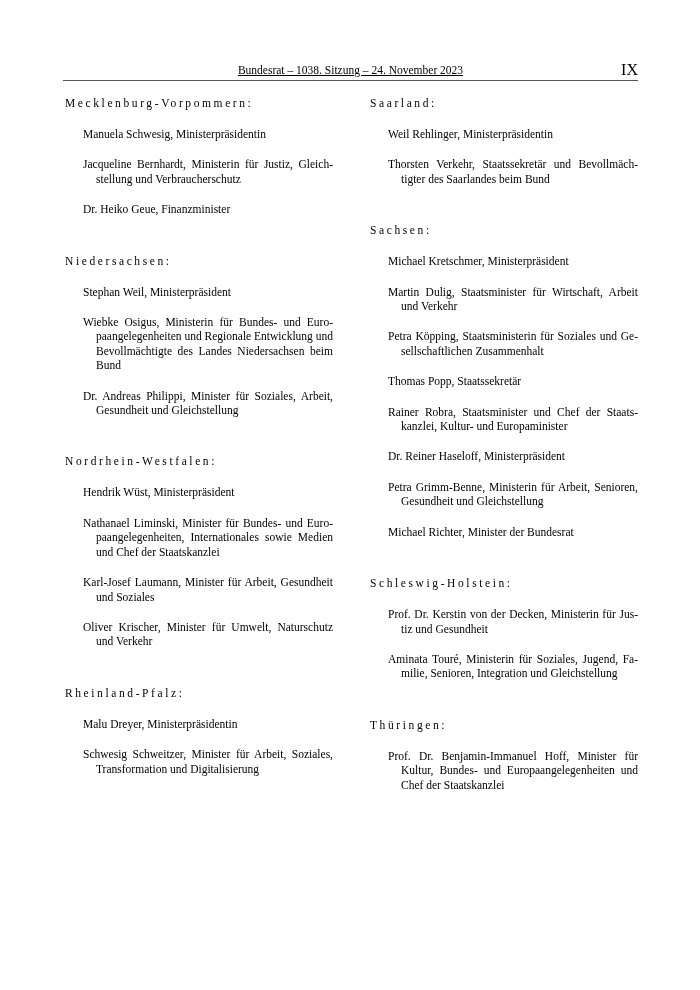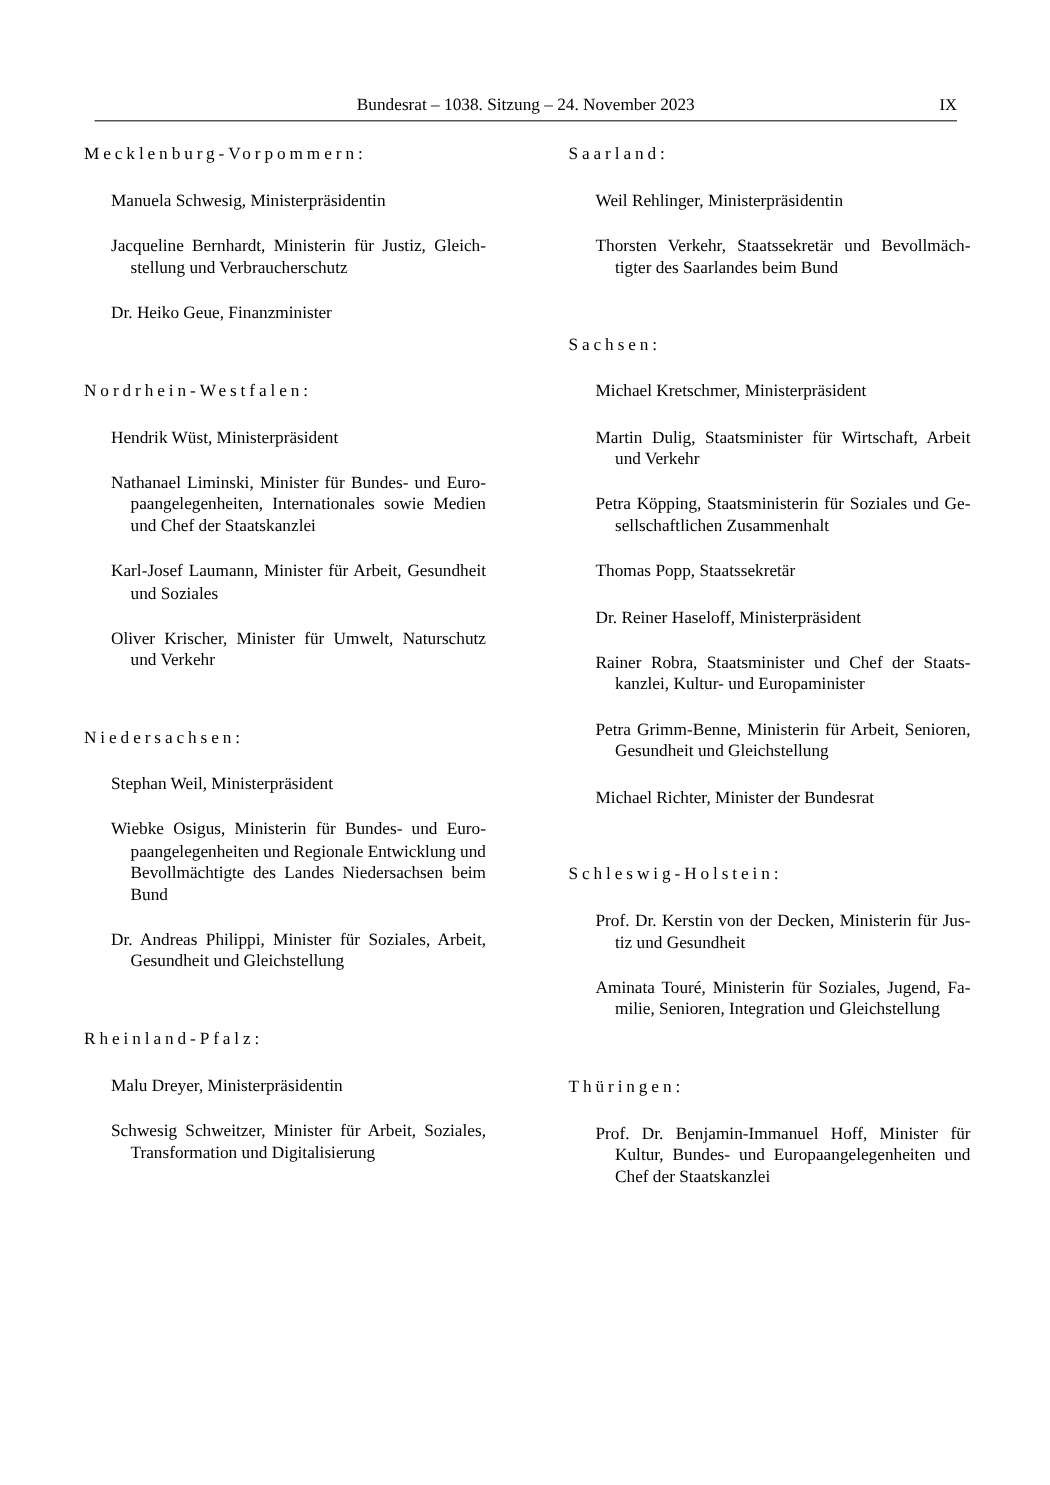--- a/index.html
+++ b/index.html
@@ -27,47 +27,47 @@
   }
   .runhead-title {
     position: absolute;
     left: 0;
     right: 0;
     top: 0;
     text-align: center;
     font-size: 11.5px;
     line-height: 14px;
     white-space: nowrap;
+    text-decoration: underline;
   }
   .runhead-folio {
     position: absolute;
     right: 0;
     top: 0;
-    font-size: 11px;
+    font-size: 16px;
     line-height: 14px;
   }
   .runhead-rule {
     position: absolute;
     left: 0;
     right: 0;
     top: 17px;
     border-top: 1px solid #555555;
     height: 0;
     font-size: 0;
   }
 
   
   .columns {
     position: absolute;
     left: 63px;
     top: 96px;
     width: 575px;
     display: flex;
-    gap: 53px;
-    justify-content: center;
+    gap: 35px;
   }
   .col {
     width: 270px;
     flex: 0 0 270px;
   }
 
   .state-block {
     margin-bottom: 2px;
   }
   .state-heading {
@@ -108,31 +108,31 @@
 
   <div class="columns">
     <div class="col">
         <div class="state-block">
           <div class="state-heading">Mecklenburg-Vorpommern:</div>
           <p class="person">Manuela Schwesig, Ministerpräsidentin</p>
           <p class="person">Jacqueline Bernhardt, Ministerin für Justiz, Gleich­stellung und Verbraucherschutz</p>
           <p class="person">Dr. Heiko Geue, Finanzminister</p>
         </div>
         <div class="state-block">
+          <div class="state-heading">Niedersachsen:</div>
+          <p class="person">Stephan Weil, Ministerpräsident</p>
+          <p class="person">Wiebke Osigus, Ministerin für Bundes- und Euro­paangelegenheiten und Regionale Entwicklung und Bevollmächtigte des Landes Niedersachsen beim Bund</p>
+          <p class="person">Dr. Andreas Philippi, Minister für Soziales, Arbeit, Gesundheit und Gleichstellung</p>
+        </div>
+        <div class="state-block">
           <div class="state-heading">Nordrhein-Westfalen:</div>
           <p class="person">Hendrik Wüst, Ministerpräsident</p>
           <p class="person">Nathanael Liminski, Minister für Bundes- und Euro­paangelegenheiten, Internationales sowie Medien und Chef der Staatskanzlei</p>
           <p class="person">Karl-Josef Laumann, Minister für Arbeit, Gesundheit und Soziales</p>
           <p class="person">Oliver Krischer, Minister für Umwelt, Naturschutz und Verkehr</p>
-        </div>
-        <div class="state-block">
-          <div class="state-heading">Niedersachsen:</div>
-          <p class="person">Stephan Weil, Ministerpräsident</p>
-          <p class="person">Wiebke Osigus, Ministerin für Bundes- und Euro­paangelegenheiten und Regionale Entwicklung und Bevollmächtigte des Landes Niedersachsen beim Bund</p>
-          <p class="person">Dr. Andreas Philippi, Minister für Soziales, Arbeit, Gesundheit und Gleichstellung</p>
         </div>
         <div class="state-block">
           <div class="state-heading">Rheinland-Pfalz:</div>
           <p class="person">Malu Dreyer, Ministerpräsidentin</p>
           <p class="person">Schwesig Schweitzer, Minister für Arbeit, Soziales, Transformation und Digitalisierung</p>
         </div>
       </div>
     <div class="col">
         <div class="state-block">
           <div class="state-heading">Saarland:</div>
@@ -140,22 +140,22 @@
           <p class="person">Thorsten Verkehr, Staatssekretär und Bevollmäch­tigter des Saarlandes beim Bund</p>
         </div>
         <div class="state-block">
           <div class="state-heading">Sachsen:</div>
           <p class="person">Michael Kretschmer, Ministerpräsident</p>
           <p class="person">Martin Dulig, Staatsminister für Wirtschaft, Arbeit und Verkehr</p>
           <p class="person">Petra Köpping, Staatsministerin für Soziales und Ge­sellschaftlichen Zusammenhalt</p>
           <p class="person">Thomas Popp, Staatssekretär</p>
         </div>
         <div class="state-block">
+          <p class="person">Rainer Robra, Staatsminister und Chef der Staats­kanzlei, Kultur- und Europaminister</p>
           <p class="person">Dr. Reiner Haseloff, Ministerpräsident</p>
-          <p class="person">Rainer Robra, Staatsminister und Chef der Staats­kanzlei, Kultur- und Europaminister</p>
           <p class="person">Petra Grimm-Benne, Ministerin für Arbeit, Senioren, Gesundheit und Gleichstellung</p>
           <p class="person">Michael Richter, Minister der Bundesrat</p>
         </div>
         <div class="state-block">
           <div class="state-heading">Schleswig-Holstein:</div>
           <p class="person">Prof. Dr. Kerstin von der Decken, Ministerin für Jus­tiz und Gesundheit</p>
           <p class="person">Aminata Touré, Ministerin für Soziales, Jugend, Fa­milie, Senioren, Integration und Gleichstellung</p>
         </div>
         <div class="state-block">
           <div class="state-heading">Thüringen:</div>

